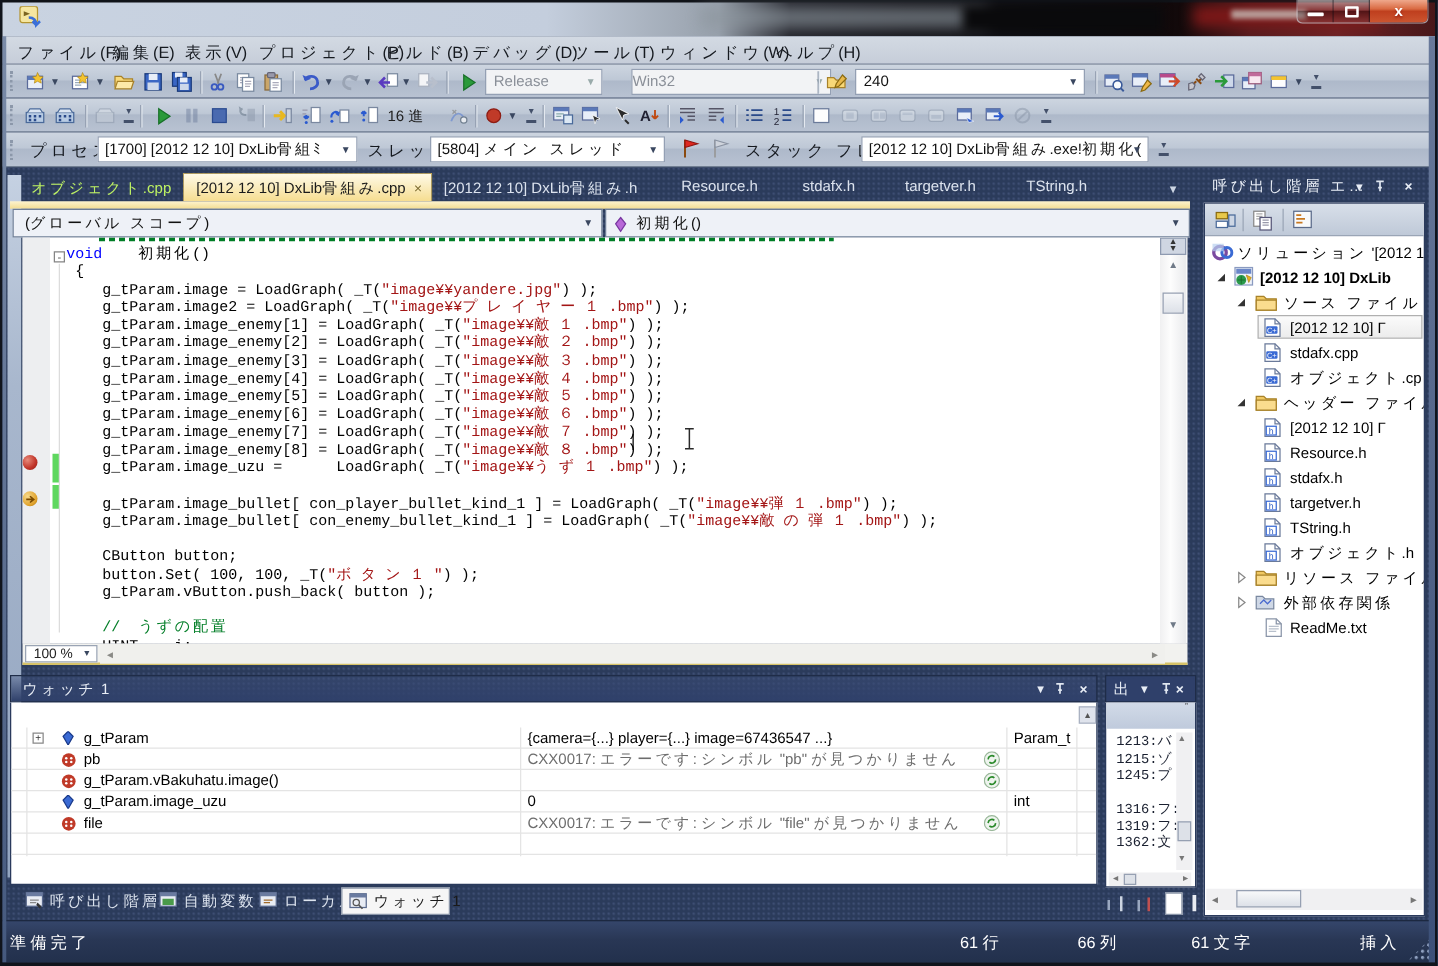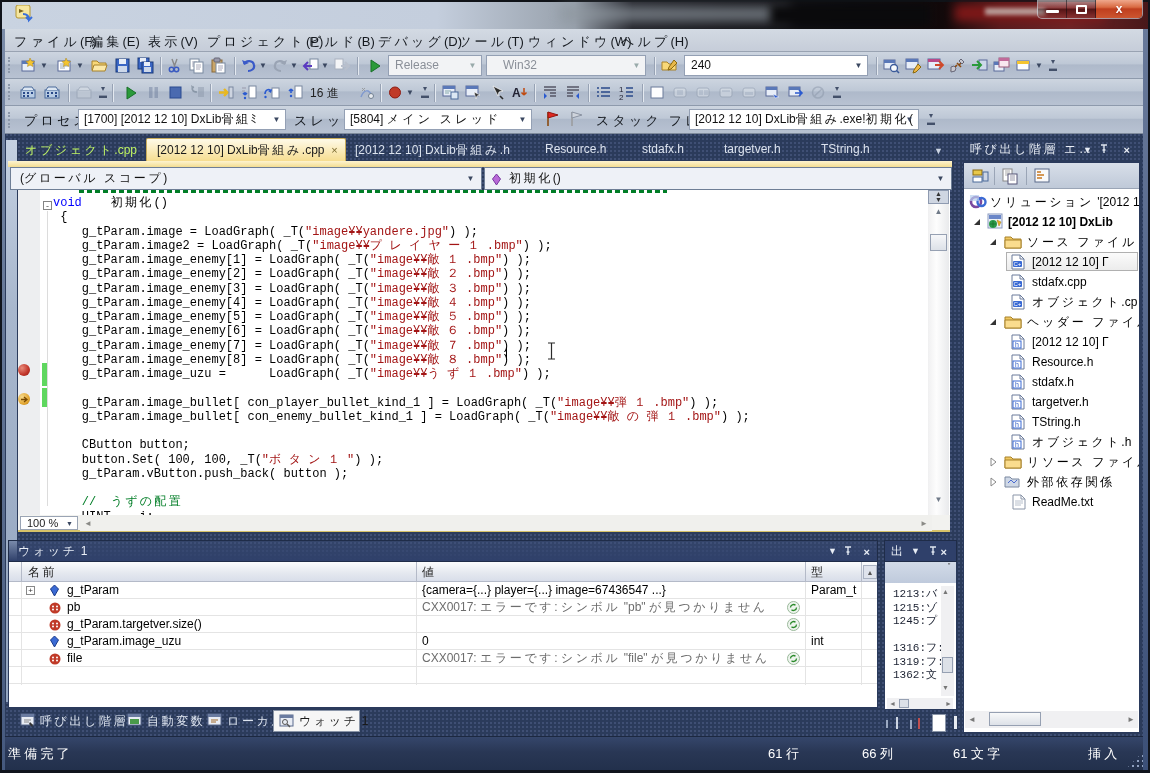--- a/index.html
+++ b/index.html
@@ -125,21 +125,21 @@
  <span class="ab" style="left:319px;top:9px;font-size:8px;color:#3a4760">▼</span>
  <svg class="ab" style="left:331px;top:5px" width="18" height="18">
       <rect x="2" y="2" width="8" height="10" fill="#f4f5f7" stroke="#aab2c0"></rect>
       <path d="M8 9h8M12 5l4 4-4 4" fill="none" stroke="#b8bfcc" stroke-width="2"></path>
     </svg>
  <div class="sep ab" style="left:355px;top:5px"></div>
  <svg class="ab" style="left:364px;top:5px" width="18" height="18">
       <path d="M5 3l9 6-9 6z" fill="#2a9a3a" stroke="#187028"></path>
     </svg>
  <div class="combo ab" style="left:386px;top:3px;width:94px;height:21px;line-height:19px;padding-left:6px;background:#f2f3f5;color:#8a8f98">Release<span class="cara" style="color:#9aa">▼</span></div>
- <div class="combo ab" style="left:484px;top:3px;width:160px;height:21px;line-height:19px;padding-left:16px;background:#f2f3f5;color:#8a8f98">Win32<span class="cara" style="color:#9aa">▼</span></div>
+ <div class="combo ab" style="left:503px;top:3px;width:160px;height:21px;line-height:19px;padding-left:0;background:#f2f3f5;color:#8a8f98">Win32<span class="cara" style="color:#9aa">▼</span></div>
  <div class="sep ab" style="left:652px;top:5px"></div>
  <svg class="ab" style="left:659px;top:5px" width="18" height="18">
       <path d="M1 13V5h5l2 2h7v6z" fill="#f8d878" stroke="#a8822a"></path>
       <path d="M13 3l3 3-6 6-3 1 1-3z" fill="#e8b84a" stroke="#8a6a10"></path>
     </svg>
  <div class="combo ab" style="left:682px;top:3px;width:184px;height:21px;line-height:19px;padding-left:6px">240<span class="cara">▼</span></div>
  <div class="sep ab" style="left:874px;top:5px"></div>
  <svg class="ab" style="left:881px;top:5px" width="18" height="18">
       <rect x="1" y="3" width="11" height="9" fill="#e8eef8" stroke="#5a6a9a"></rect>
       <rect x="1" y="3" width="11" height="3" fill="#5a78b8"></rect>
@@ -426,29 +426,20 @@
 <div class="ab" style="left:8px;top:540px;width:870px;height:22px;background:linear-gradient(180deg,#41538062,#2f406a);border:1px solid #1f2c48;color:#e9eef6;font-size:12px;line-height:20px">
  <span style="padding-left:9px"><span class="jt">ウォッチ</span> 1</span>
  <span class="ab" style="right:40px;top:0;font-size:9px">▼</span>
  <svg class="ab" style="right:23px;top:4px" width="12" height="12">
       <path d="M3 2h6M6 2v5M4.5 7h3M6 7v3" stroke="#dfe6f0" stroke-width="1.4"></path>
     </svg>
  <span class="ab" style="right:7px;top:1px;font-size:11px;font-weight:bold">×</span>
 </div>
 <div class="ab" style="left:8px;top:562px;width:870px;height:146px;background:#fff;border:1px solid #2a3a5c;border-top:none;overflow:hidden" id="watch">
 
- <div class="ab" style="left:0;top:0;width:868px;height:20px;background:linear-gradient(180deg,#fbfcfd,#e4e8ef 60%,#d9deea);border-bottom:1px solid #b4bac8;font-size:12px;color:#222">
-  <span class="ab" style="left:19px;top:2px"><span class="jt">名前</span></span>
-  <span class="ab" style="left:413px;top:2px"><span class="jt">値</span></span>
-  <span class="ab" style="left:802px;top:2px"><span class="jt">型</span></span>
-  <div class="ab" style="left:12px;top:0;width:1px;height:20px;background:#b4bac8"></div>
-  <div class="ab" style="left:407px;top:0;width:1px;height:20px;background:#b4bac8"></div>
-  <div class="ab" style="left:796px;top:0;width:1px;height:20px;background:#b4bac8"></div>
-  <div class="ab" style="left:852px;top:0;width:1px;height:20px;background:#b4bac8"></div>
- </div>
  <div id="wrows">
   <div class="wrow" style="top:20px">
    <div class="ab" style="left:17px;top:4px;width:9px;height:9px;border:1px solid #888;background:#fff;font-size:8px;line-height:7px;text-align:center;color:#333">+</div>
    <svg class="ab" style="left:40px;top:3px" width="11" height="11">
           <path d="M5.5 0l4 4-4 7-4-7z" fill="#3a6ad4" stroke="#1a3a8a"></path>
         </svg>
    <span class="ab" style="left:58px;top:0">g_tParam</span>
    <span class="ab" style="left:413px;top:0">{camera={...} player={...} image=67436547 ...}</span>
    <span class="ab" style="left:802px;top:0">Param_t</span>
   </div>
@@ -468,21 +459,21 @@
         </svg>
   </div>
   <div class="wrow" style="top:54px">
    <svg class="ab" style="left:40px;top:3px" width="12" height="12">
           <circle cx="6" cy="6" r="5.5" fill="#c03a28"></circle>
           <circle cx="4" cy="4.5" r="1" fill="#fff"></circle>
           <circle cx="8" cy="4.5" r="1" fill="#fff"></circle>
           <circle cx="4" cy="7.5" r="1" fill="#fff"></circle>
           <circle cx="8" cy="7.5" r="1" fill="#fff"></circle>
         </svg>
-   <span class="ab" style="left:58px;top:0">g_tParam.targetver.size()</span>
+   <span class="ab" style="left:58px;top:0">g_tParam.vBakuhatu.image()</span>
    <svg class="ab" style="left:778px;top:2px" width="13" height="13">
           <circle cx="6.5" cy="6.5" r="6" fill="#eef4ee" stroke="#9ab89a"></circle>
           <path d="M3.5 6.5a3 3 0 0 1 5-2.2M9.5 6.5a3 3 0 0 1-5 2.2" stroke="#2a8a2a" stroke-width="1.3" fill="none"></path>
         </svg>
   </div>
   <div class="wrow" style="top:71px">
    <svg class="ab" style="left:40px;top:3px" width="11" height="11">
           <path d="M5.5 0l4 4-4 7-4-7z" fill="#3a6ad4" stroke="#1a3a8a"></path>
         </svg>
    <span class="ab" style="left:58px;top:0">g_tParam.image_uzu</span>

